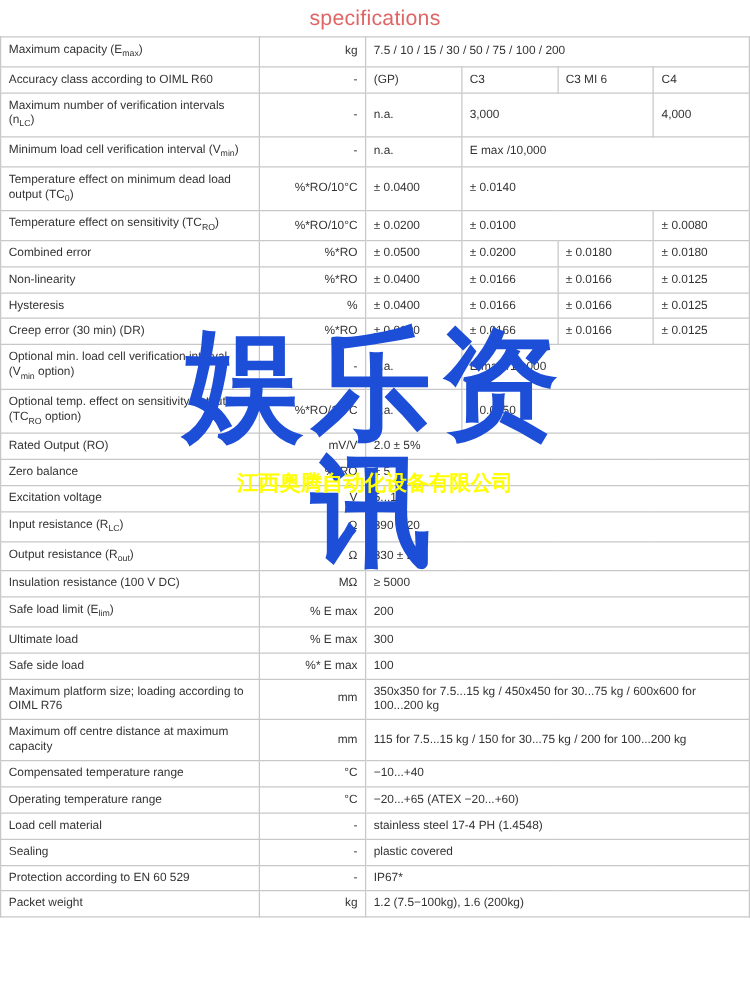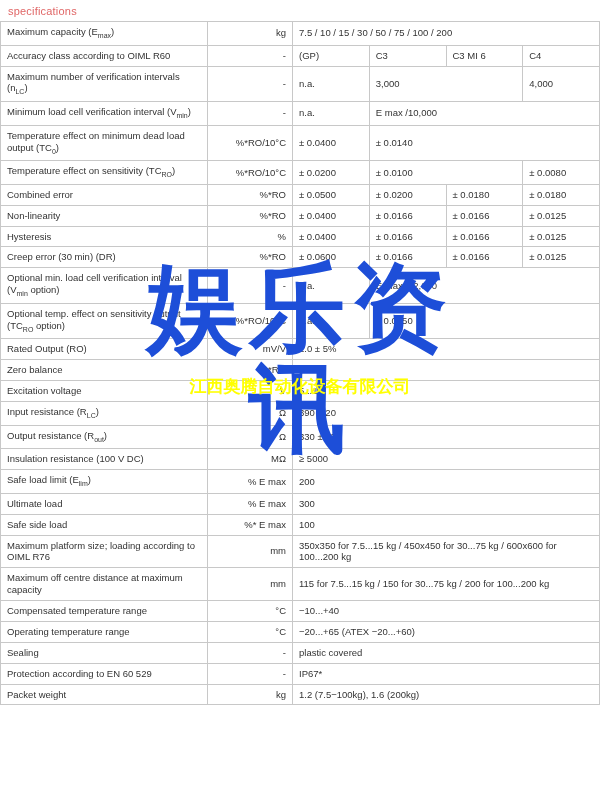--- a/index.html
+++ b/index.html
@@ -14,23 +14,24 @@
     position: relative;
     overflow: hidden;
   }
   .page {
     position: relative;
     width: 600px;
     height: 789px;
   }
   .caption {
     color: #e06666;
-    font-size: 11px;
+    font-size: 17px;
     padding: 5px 8px 4px 8px;
     letter-spacing: 0.2px;
+    text-align: center;
   }
   table.spec {
     border-collapse: collapse;
     width: 600px;
     table-layout: fixed;
     font-size: 9.5px;
     color: #333333;
   }
   table.spec td {
     border: 1px solid #c8c8c8;
@@ -237,20 +238,25 @@
           <td class="label">Compensated temperature range</td>
           <td class="unit">°C</td>
           <td class="val" colspan="4">−10...+40</td>
         </tr>
         <tr>
           <td class="label">Operating temperature range</td>
           <td class="unit">°C</td>
           <td class="val" colspan="4">−20...+65 (ATEX −20...+60)</td>
         </tr>
         <tr>
+          <td class="label">Load cell material</td>
+          <td class="unit">-</td>
+          <td class="val" colspan="4">stainless steel 17-4 PH (1.4548)</td>
+        </tr>
+        <tr>
           <td class="label">Sealing</td>
           <td class="unit">-</td>
           <td class="val" colspan="4">plastic covered</td>
         </tr>
         <tr>
           <td class="label">Protection according to EN 60 529</td>
           <td class="unit">-</td>
           <td class="val" colspan="4">IP67*</td>
         </tr>
         <tr>

